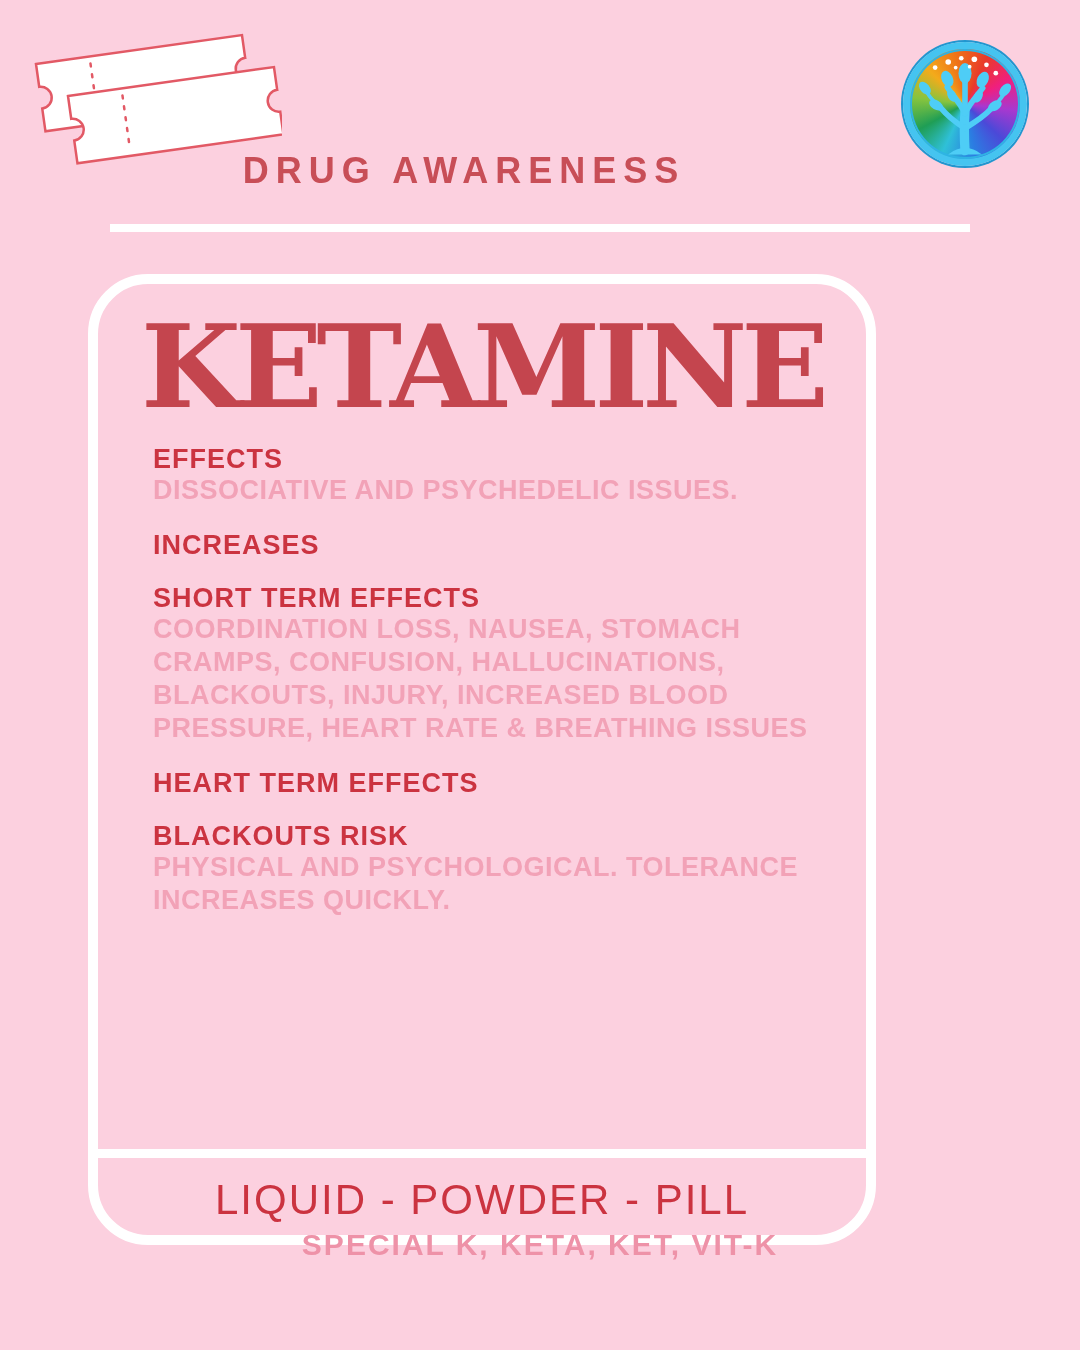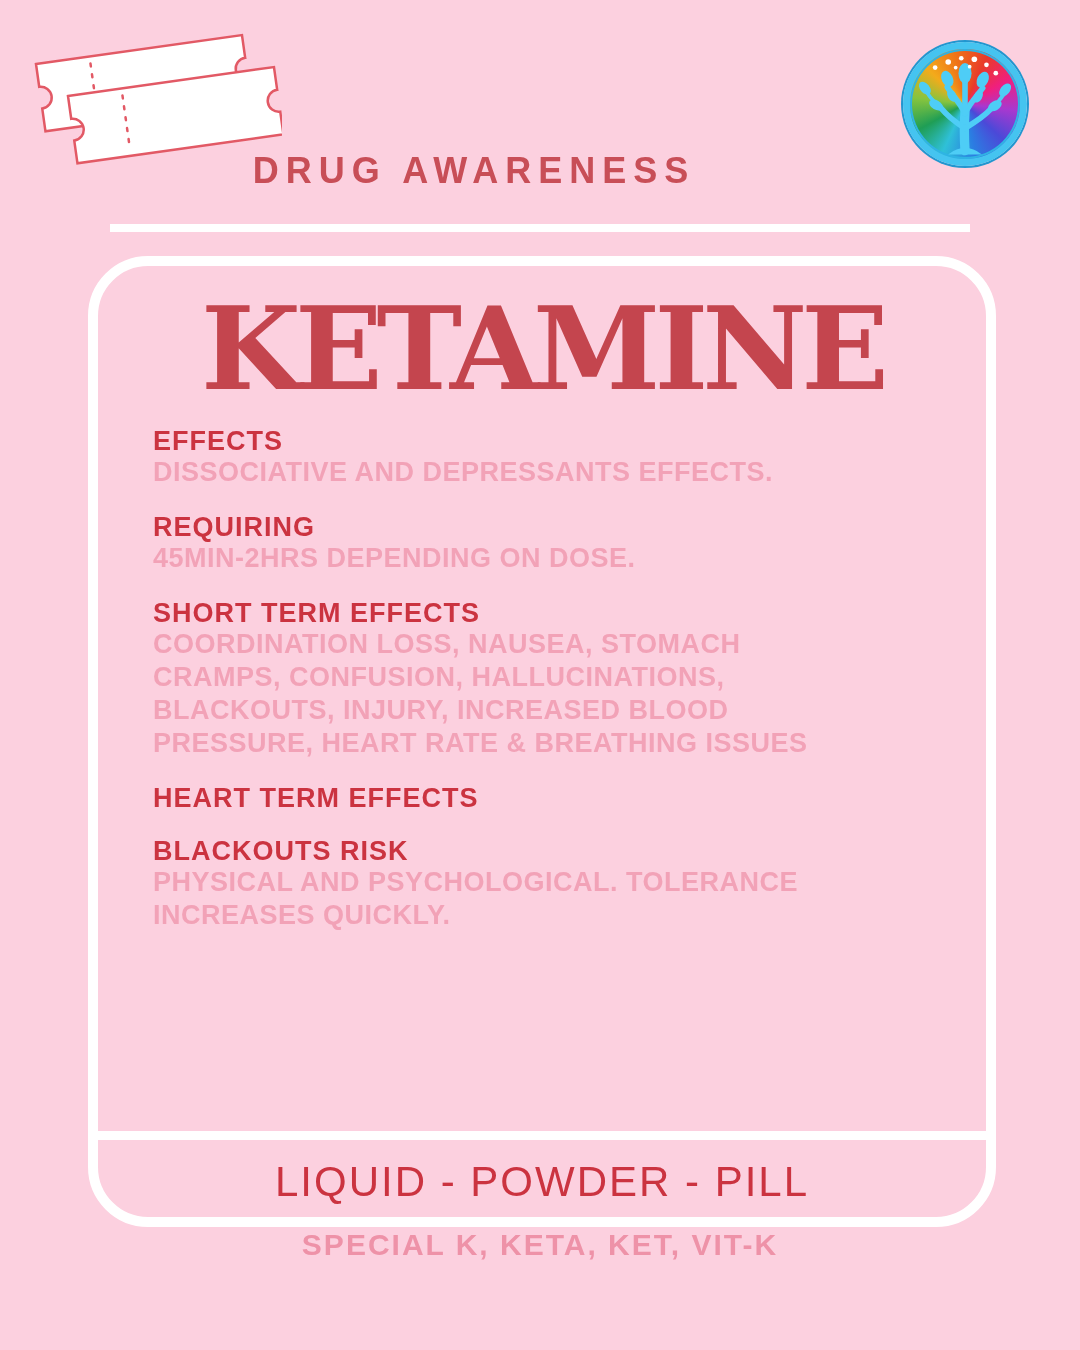--- a/index.html
+++ b/index.html
@@ -21,30 +21,30 @@
     border:7px solid var(--logo-ring,#45c4f0);
     box-shadow:0 0 0 2px #2296cf, inset 0 0 0 2px #2fb3e4;
     background:conic-gradient(from 25deg,
       #e93a2a,#f01f7f,#a838cf,#4b49d8,#2b7de2,#2fc0d8,#1f9e55,#86c43e,#f3ab1b,#ef7417,#e93a2a);
     box-sizing:border-box;
   }
   .logo-tree{position:absolute;inset:6px;width:112px;height:112px;}
 
   
   .header-title{
-    position:absolute;left:18px;top:150px;width:912px;
+    position:absolute;left:8px;top:150px;width:912px;
     text-align:center;
     font-size:36px;font-weight:600;letter-spacing:7px;
     color:var(--header-red,#c84e57);
   }
   .header-rule{position:absolute;left:110px;top:224px;width:860px;height:8px;background:var(--white,#ffffff);}
 
   
   .card{
-    position:absolute;left:88px;top:256px;width:908px;height:971px;
+    position:absolute;left:88px;top:274px;width:788px;height:971px;
     border:10px solid var(--white,#ffffff);
     border-radius:60px;
     box-sizing:border-box;
   }
   .drug-title{
     margin-top:28px;
     text-align:center;
     font-family:"DejaVu Serif",serif;
     font-weight:bold;
     font-size:115px;line-height:110px;
@@ -136,25 +136,24 @@
 
   <div class="header-title">DRUG AWARENESS</div>
   <div class="header-rule"></div>
 
   <div class="card">
     <div class="drug-title">KETAMINE</div>
 
     <div class="sections">
       <div class="section">
         <div class="section-label">EFFECTS</div>
-        <div class="section-body">DISSOCIATIVE AND DEPRESSANTS EFFECTS.</div>
+        <div class="section-body">DISSOCIATIVE AND PSYCHEDELIC ISSUES.</div>
       </div>
       <div class="section">
-        <div class="section-label">REQUIRING</div>
-        <div class="section-body">45MIN-2HRS DEPENDING ON DOSE.</div>
+        <div class="section-label">INCREASES</div>
       </div>
       <div class="section">
         <div class="section-label">SHORT TERM EFFECTS</div>
         <div class="section-body">COORDINATION LOSS, NAUSEA, STOMACH
 CRAMPS, CONFUSION, HALLUCINATIONS,
 BLACKOUTS, INJURY, INCREASED BLOOD
 PRESSURE, HEART RATE &amp; BREATHING ISSUES</div>
       </div>
       <div class="section">
         <div class="section-label">HEART TERM EFFECTS</div>

